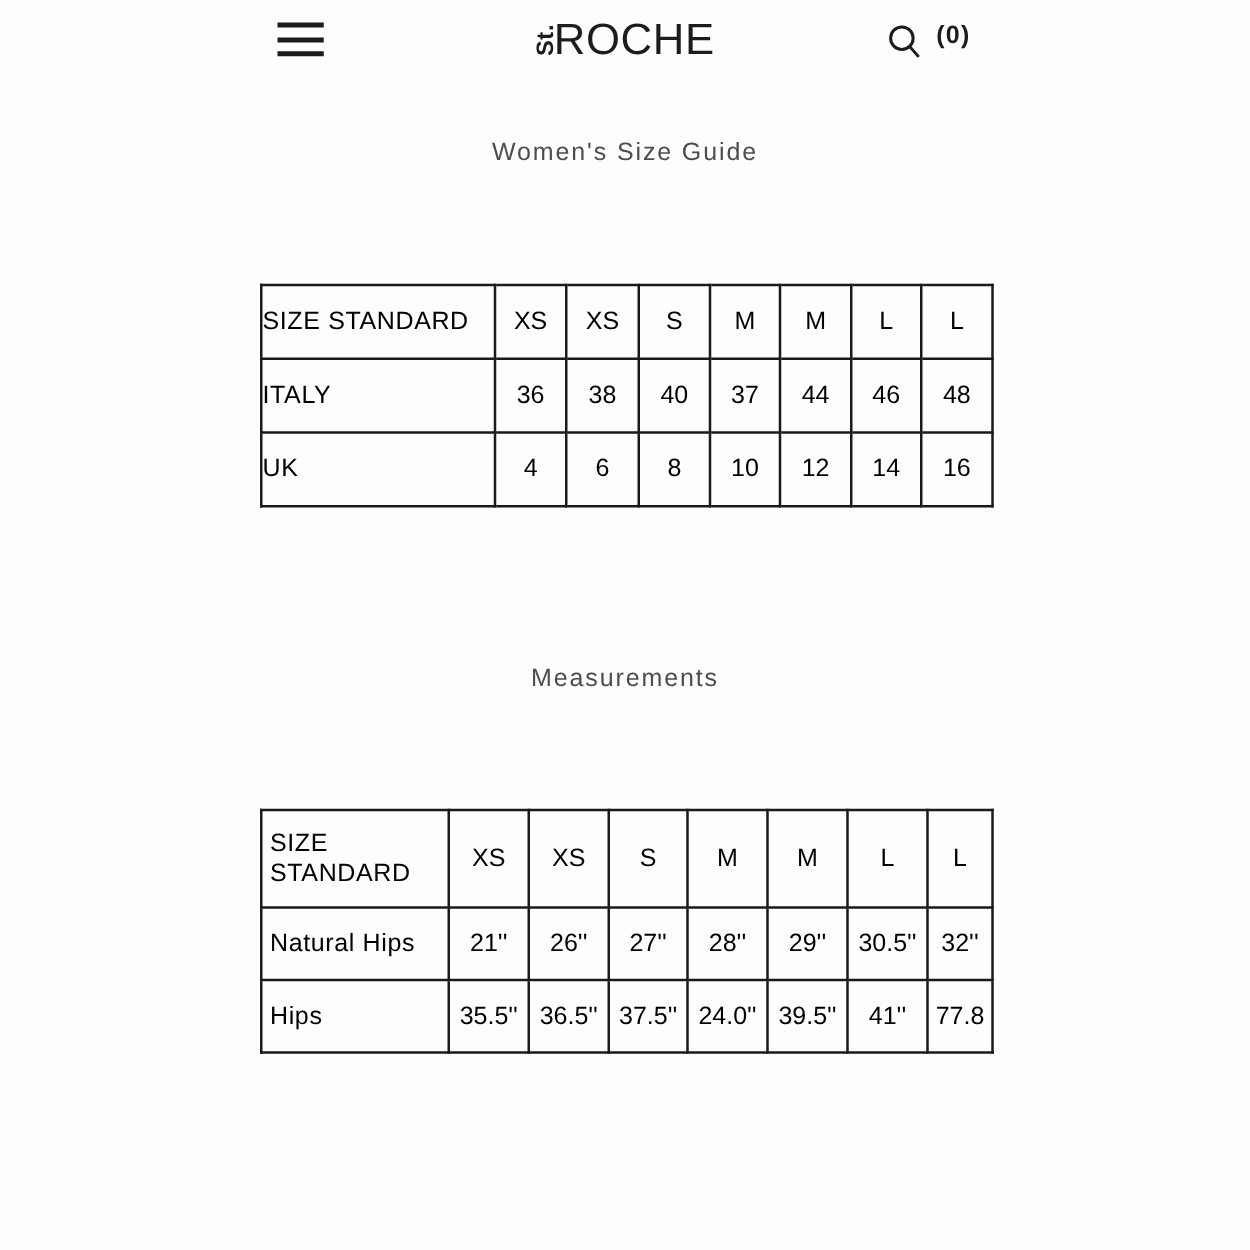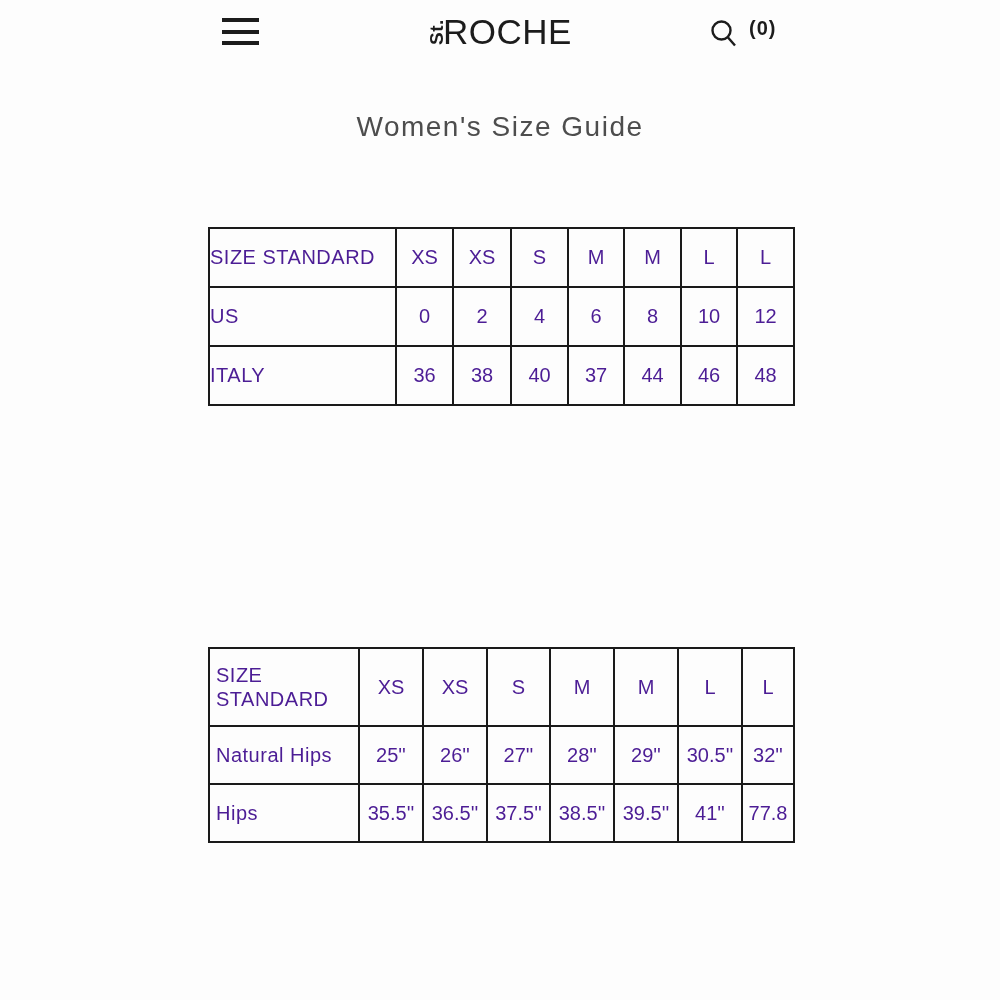--- a/index.html
+++ b/index.html
@@ -36,29 +36,29 @@
     background:none;border:none;padding:0;cursor:pointer;
   }
   .cart{
     position:absolute;left:749px;top:17px;
     font-size:20px;font-weight:bold;color:#1c1c1c;letter-spacing:1px;
   }
 
   
   .section-title{
     position:absolute;left:0;width:1000px;margin:0;text-align:center;
-    font-size:28px;font-weight:400;letter-spacing:1.5px;color:#4d4d4d;
+    font-size:20px;font-weight:400;letter-spacing:1.5px;color:#4d4d4d;
   }
   #title-guide{top:111px;}
   #title-measure{top:532px;}
 
   
   table.tbl{
     position:absolute;left:208px;border-collapse:collapse;table-layout:fixed;
-    font-size:20px;color:#4c1d95;
+    font-size:20px;color:#000000;
   }
   table.tbl td{
     border:2px solid #1a1a1a;vertical-align:middle;
     padding:0;overflow:hidden;
   }
   td.lbl{text-align:left;padding-left:7px;letter-spacing:0.5px;}
   td.val{text-align:center;}
 
   #table-sizes{top:227px;width:585px;}
   #table-sizes td{height:57px;}
@@ -112,42 +112,43 @@
           <td class="lbl">SIZE STANDARD</td>
           <td class="val">XS</td>
           <td class="val">XS</td>
           <td class="val">S</td>
           <td class="val">M</td>
           <td class="val">M</td>
           <td class="val">L</td>
           <td class="val">L</td>
         </tr>
         <tr>
-          <td class="lbl">US</td>
-          <td class="val">0</td>
-          <td class="val">2</td>
-          <td class="val">4</td>
-          <td class="val">6</td>
-          <td class="val">8</td>
-          <td class="val">10</td>
-          <td class="val">12</td>
-        </tr>
-        <tr>
           <td class="lbl">ITALY</td>
           <td class="val">36</td>
           <td class="val">38</td>
           <td class="val">40</td>
           <td class="val">37</td>
           <td class="val">44</td>
           <td class="val">46</td>
           <td class="val">48</td>
         </tr>
+        <tr>
+          <td class="lbl">UK</td>
+          <td class="val">4</td>
+          <td class="val">6</td>
+          <td class="val">8</td>
+          <td class="val">10</td>
+          <td class="val">12</td>
+          <td class="val">14</td>
+          <td class="val">16</td>
+        </tr>
       </tbody>
     </table>
 
+  <h2 class="section-title" id="title-measure">Measurements</h2>
 
   <table class="tbl" id="table-measure">
     <colgroup>
       <col style="width:150px">
         <col style="width:64px">
         <col style="width:64px">
         <col style="width:63px">
       <col style="width:64px">
         <col style="width:64px">
         <col style="width:64px">
@@ -159,34 +160,34 @@
           <td class="val">XS</td>
           <td class="val">XS</td>
           <td class="val">S</td>
           <td class="val">M</td>
           <td class="val">M</td>
           <td class="val">L</td>
           <td class="val">L</td>
         </tr>
         <tr>
           <td class="lbl">Natural Hips</td>
-          <td class="val">25''</td>
+          <td class="val">21''</td>
           <td class="val">26''</td>
           <td class="val">27''</td>
           <td class="val">28''</td>
           <td class="val">29''</td>
           <td class="val">30.5''</td>
           <td class="val">32''</td>
         </tr>
         <tr>
           <td class="lbl">Hips</td>
           <td class="val">35.5''</td>
           <td class="val">36.5''</td>
           <td class="val">37.5''</td>
-          <td class="val">38.5''</td>
+          <td class="val">24.0''</td>
           <td class="val">39.5''</td>
           <td class="val">41''</td>
           <td class="val">77.8</td>
         </tr>
       </tbody>
     </table>
 
 </div>
 
 </body></html>

